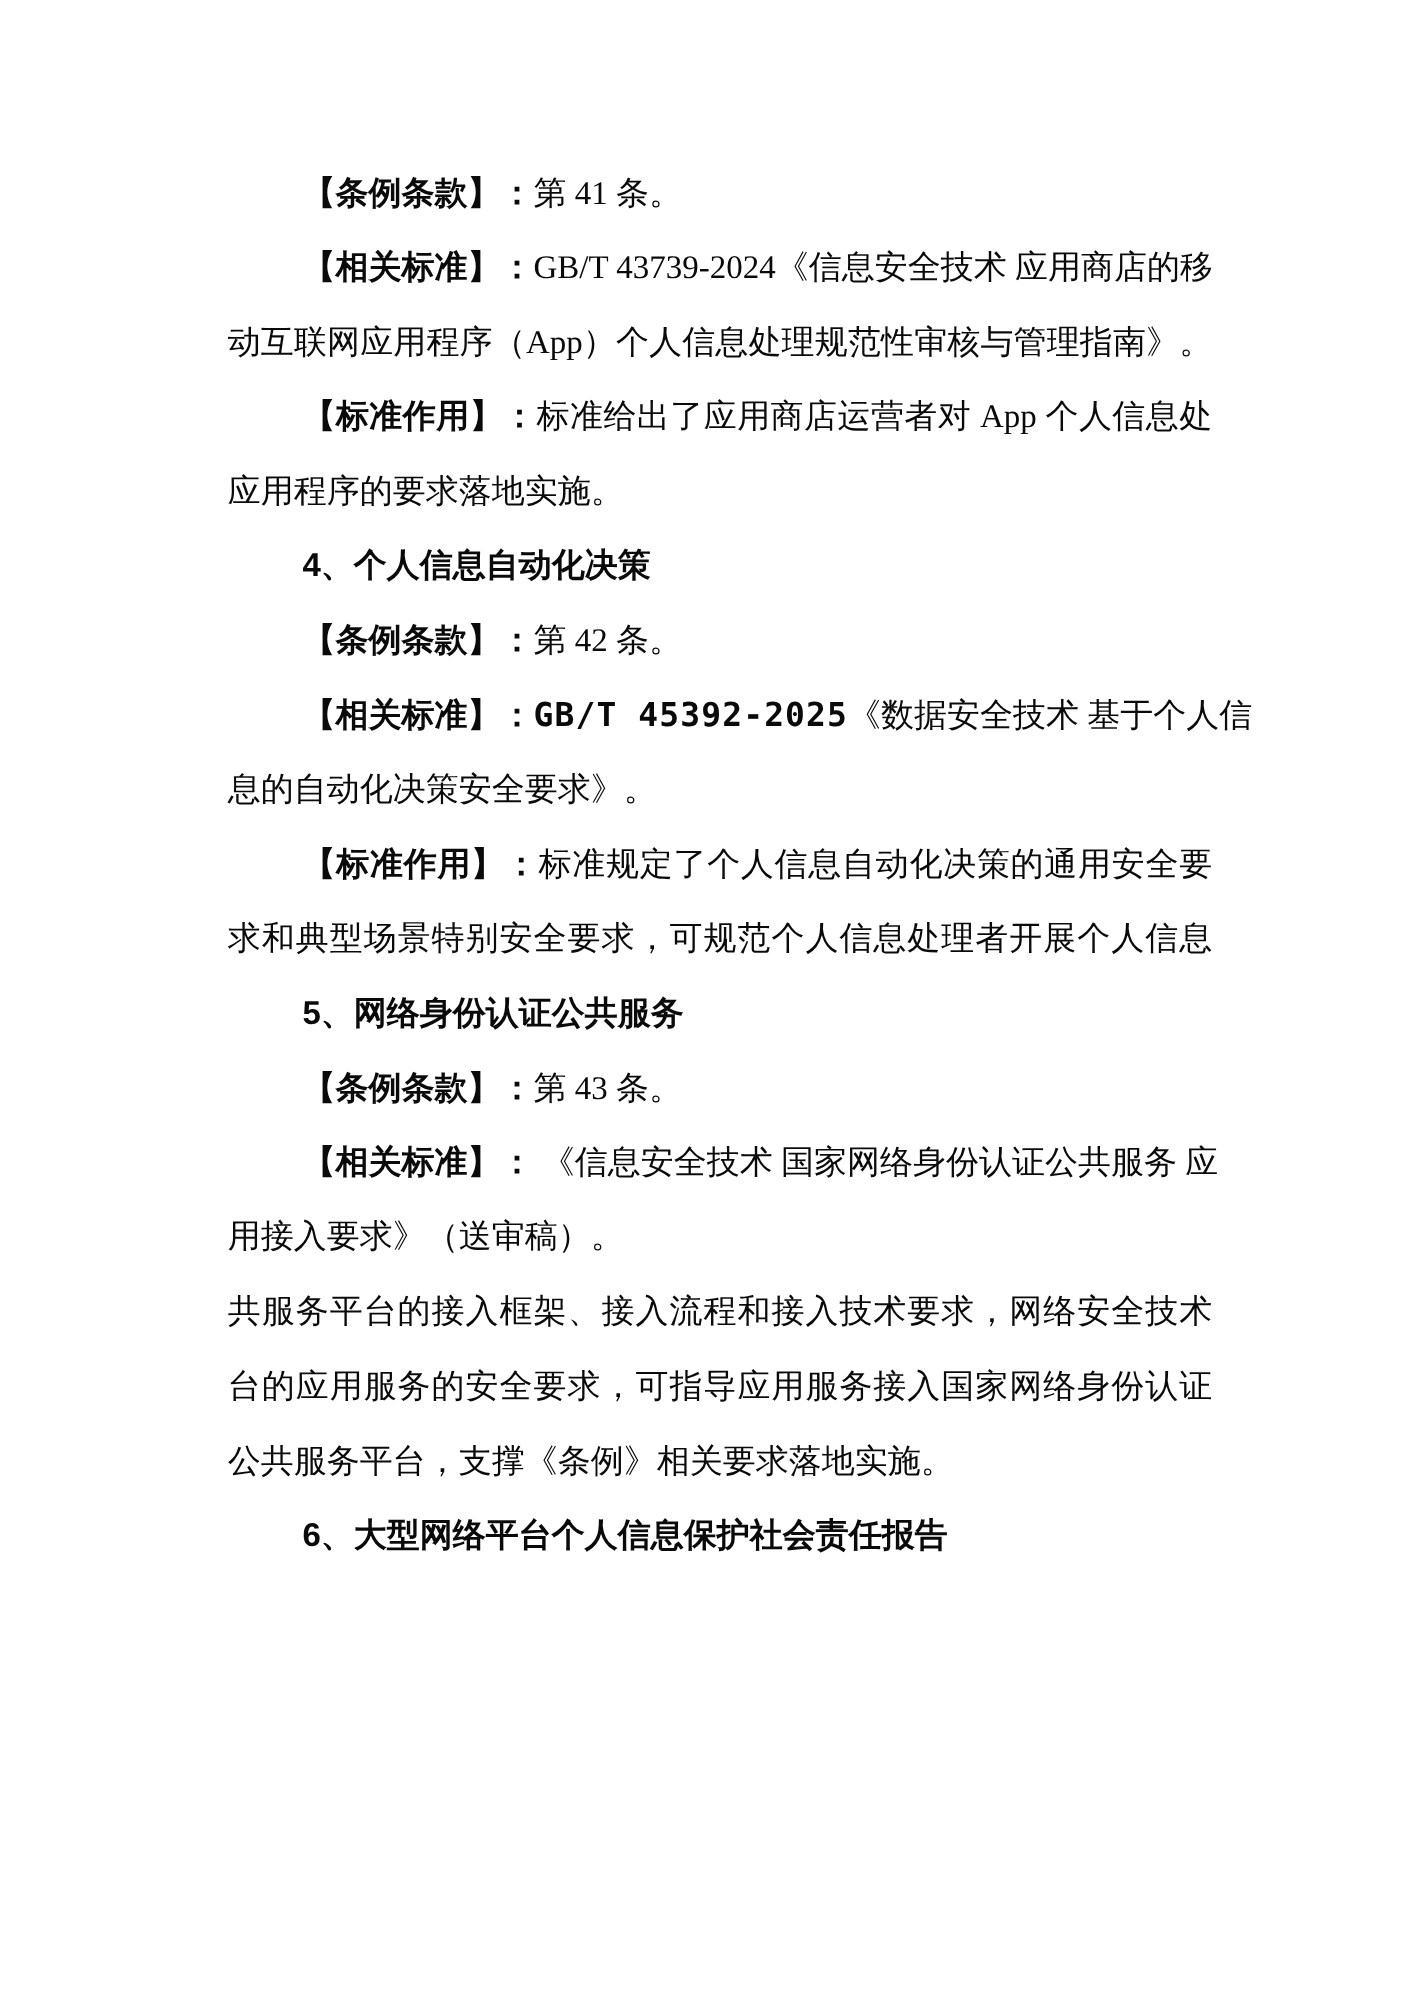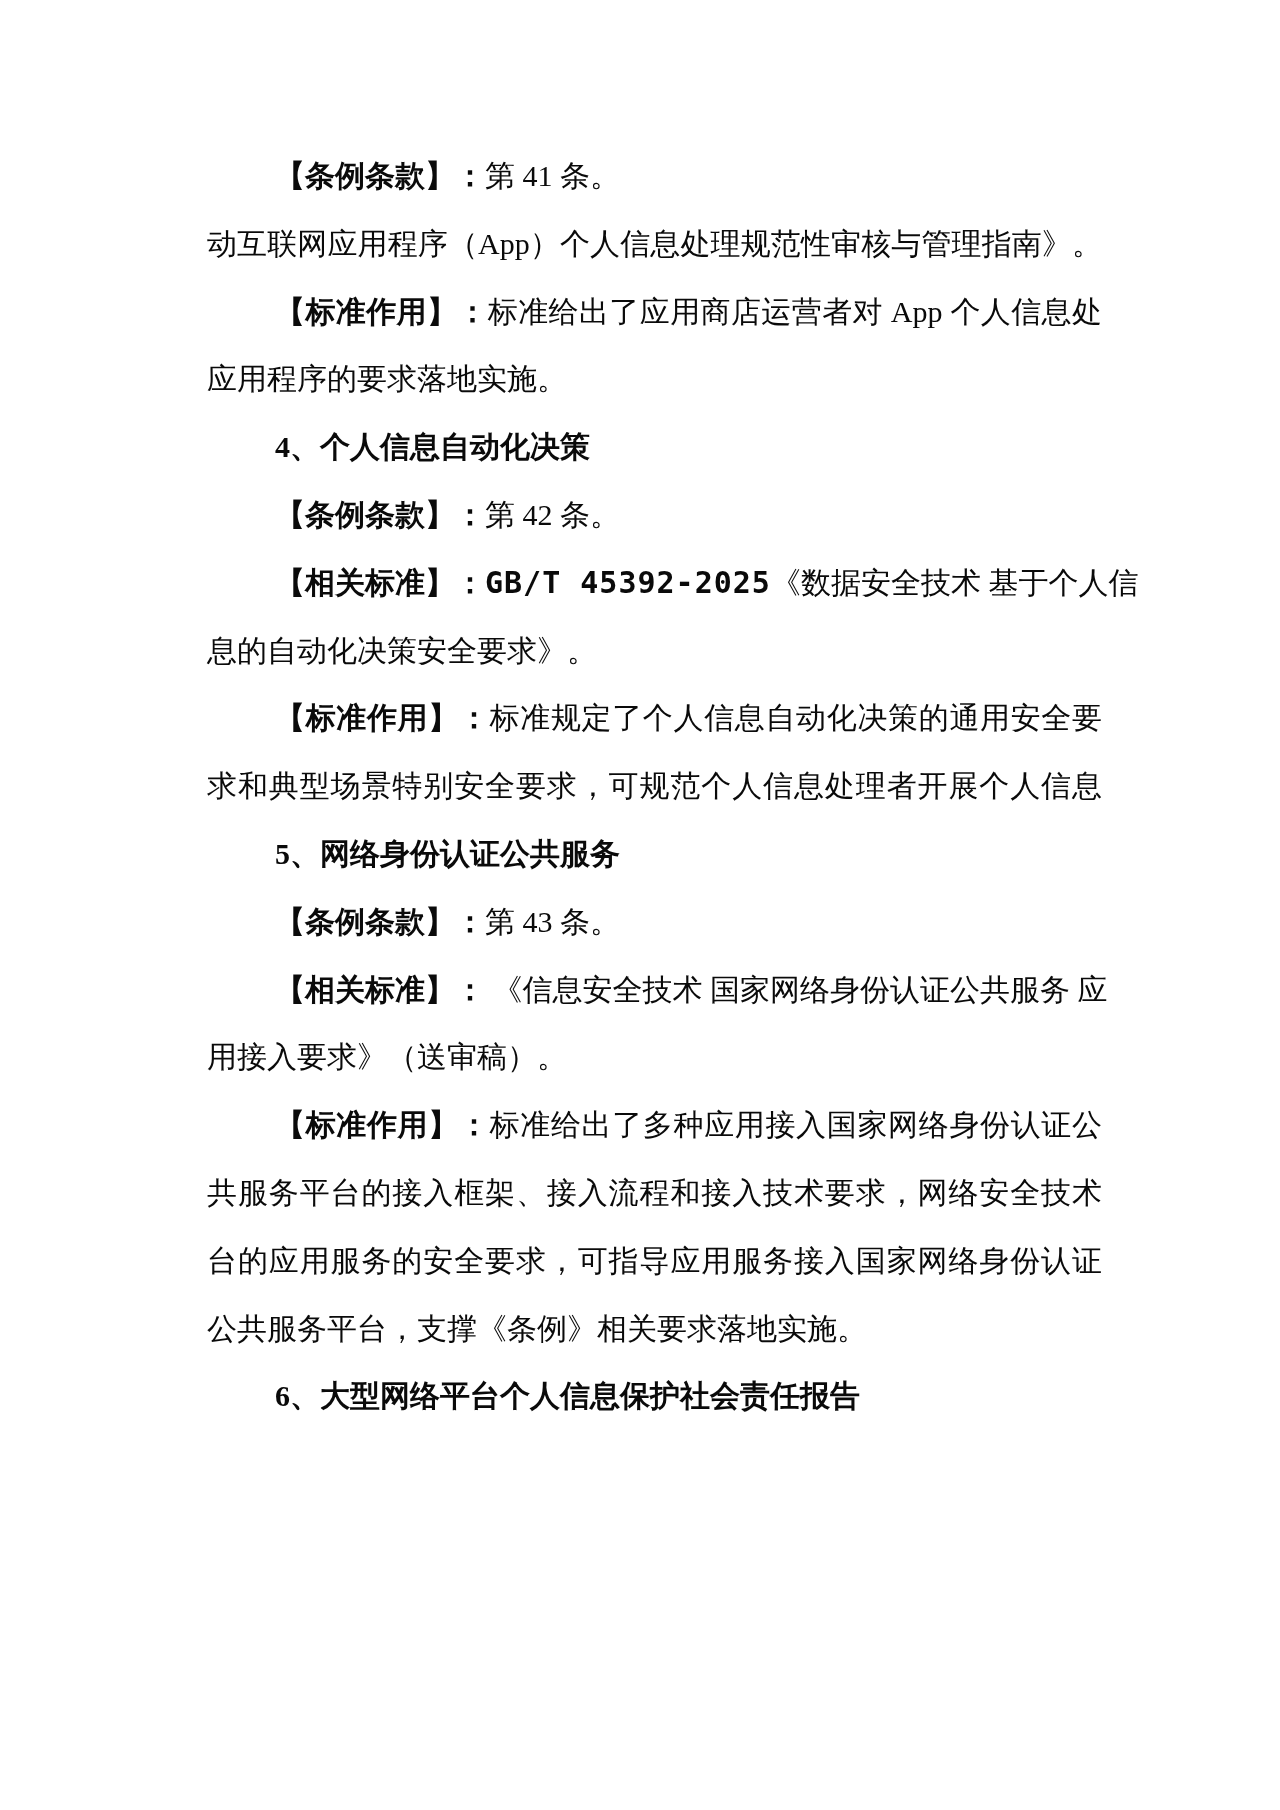--- a/index.html
+++ b/index.html
@@ -36,37 +36,38 @@
   .full {
     text-align: justify;
     text-align-last: justify;
     text-justify: inter-character;
   }
   .label {
     font-family: "Liberation Sans", "DejaVu Sans", sans-serif;
     font-weight: 700;
   }
   .heading {
-    font-family: Liberation Serif, serif;
+    font-family: Liberation Sans, sans-serif;
     font-weight: 700;
   }
   .mono {
     font-family: "DejaVu Sans Mono", monospace;
     letter-spacing: 1px;
     font-weight: bold;
   }
 </style>
 </head>
 <body>
 
 <div class="page">
   <div class="doc-body">
 
     <div class="line indent"><span class="label">【条例条款】：</span><span>第 41 条。</span></div>
 
+    <div class="line indent full"><span class="label">【相关标准】：</span><span>GB/T 43739-2024《信息安全技术 应用商店的移</span></div>
 
     <div class="line full"><span>动互联网应用程序（App）个人信息处理规范性审核与管理指南》。</span></div>
 
     <div class="line indent full"><span class="label">【标准作用】：</span><span>标准给出了应用商店运营者对 App 个人信息处</span></div>
 
 
     <div class="line"><span>应用程序的要求落地实施。</span></div>
 
     <div class="line indent heading"><span>4、个人信息自动化决策</span></div>
 
@@ -82,21 +83,20 @@
 
 
     <div class="line indent heading"><span>5、网络身份认证公共服务</span></div>
 
     <div class="line indent"><span class="label">【条例条款】：</span><span>第 43 条。</span></div>
 
     <div class="line indent full"><span class="label">【相关标准】：</span><span> 《信息安全技术 国家网络身份认证公共服务 应</span></div>
 
     <div class="line"><span>用接入要求》（送审稿）。</span></div>
 
-    <div class="line indent full"><span class="label">【标准作用】：</span><span>标准给出了多种应用接入国家网络身份认证公</span></div>
 
     <div class="line full"><span>共服务平台的接入框架、接入流程和接入技术要求，网络安全技术</span></div>
 
     <div class="line full"><span>台的应用服务的安全要求，可指导应用服务接入国家网络身份认证</span></div>
 
     <div class="line"><span>公共服务平台，支撑《条例》相关要求落地实施。</span></div>
 
     <div class="line indent heading"><span>6、大型网络平台个人信息保护社会责任报告</span></div>
 
   </div>

